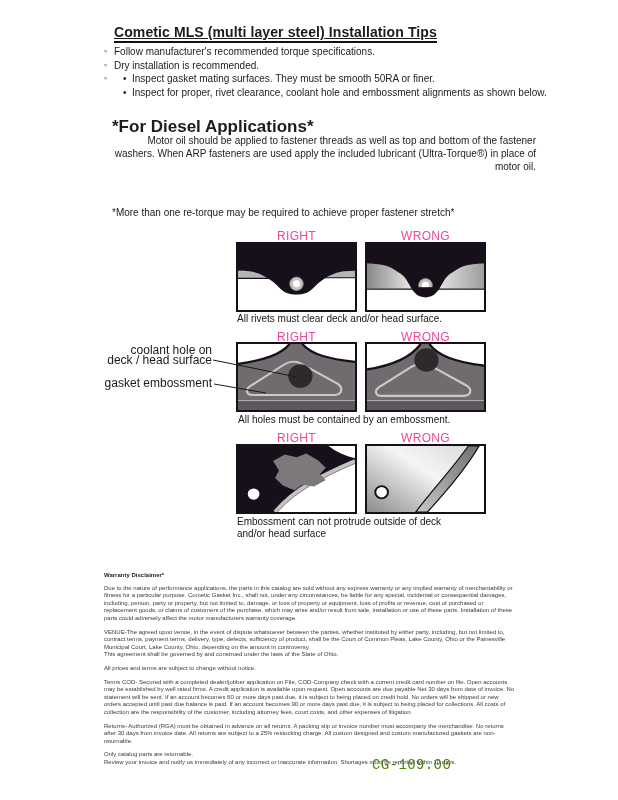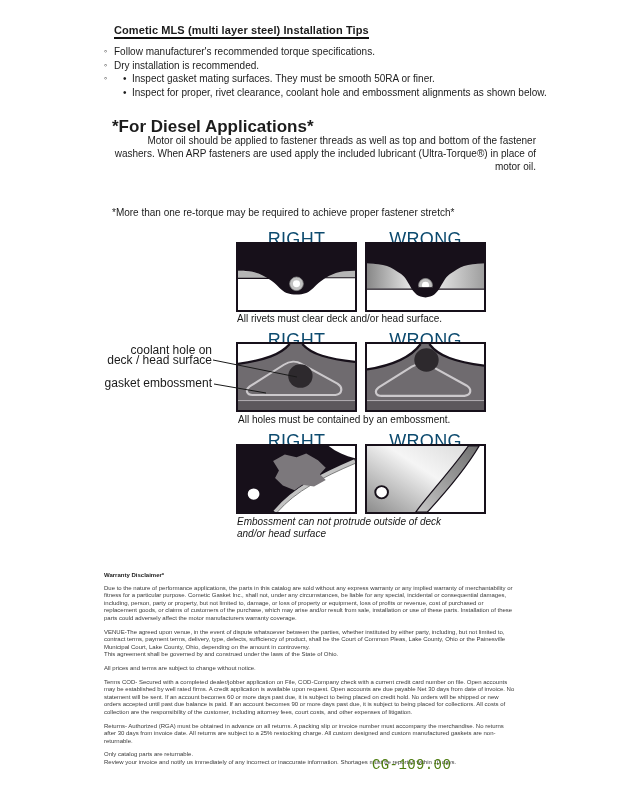--- a/index.html
+++ b/index.html
@@ -2,34 +2,34 @@
 <html><head>
 <meta charset="utf-8">
 <style>
   html,body{margin:0;padding:0;background:#ffffff;}
   .page{
     position:relative;width:618px;height:800px;background:#ffffff;
     font-family:"Liberation Sans",sans-serif;color:#1c1c1c;overflow:hidden;
   }
   .abs{position:absolute;}
   .title{
-    left:114px;top:24px;font-size:11px;font-weight:bold;
-    border-bottom:2px solid #111;padding-bottom:1px;letter-spacing:.1px;
+    left:114px;top:24px;font-size:14px;font-weight:bold;
+    border-bottom:2px solid #111;padding-bottom:1px;letter-spacing:.1px;text-decoration:underline;
   }
   .bullets{left:106px;top:45px;font-size:10px;line-height:13.5px;white-space:nowrap;}
   .b{position:relative;padding-left:8px;}
   .b .mk{position:absolute;left:-2px;top:0;font-size:9px;}
   .b2{padding-left:26px;}
   .b2 .mk{left:17px;font-size:10px;}
   .diesel-h{left:112px;top:117px;font-size:17px;font-weight:bold;}
   .para{left:112px;width:424px;font-size:10px;line-height:13px;}
   .p1{top:134px;text-align:right;}
   .p2{top:166px;}
   .pnote{top:206px;}
-  .dlabel{font-size:18px;letter-spacing:.3px;width:121px;text-align:center;color:#0c4a6e;}
+  .dlabel{font-size:12px;letter-spacing:.3px;width:121px;text-align:center;color:#ec4899;}
   .diag{width:117px;height:66px;border:2px solid #17101a;background:#fff;}
   .diag svg{display:block;}
   .caption{font-size:10px;line-height:12px;color:#161616;}
   .ann{font-size:12px;line-height:10px;text-align:right;width:112px;color:#1a1a1a;}
   .legal{left:104px;top:572px;width:412px;font-size:6px;line-height:7.6px;color:#3a3a3a;}
   .legal .lh{font-weight:bold;color:#222;margin-bottom:5px;}
   .legal .lp{margin-bottom:6px;}
   .legal .lp0{margin-bottom:0;}
   .code{left:372px;top:757px;font-size:14px;color:#4d7c0f;letter-spacing:.4px;font-family:Liberation Mono, monospace;}
   .leaders{left:0;top:0;pointer-events:none;}
@@ -156,21 +156,21 @@
             <stop offset="1" stop-color="#c6c6c6"></stop>
         </linearGradient>
       </defs>
       <rect x="0" y="0" width="120" height="70" fill="#ffffff"></rect>
       <path d="M0,0 H104 C86,26 66,48 50,70 L0,70 Z" fill="url(#g3)"></path>
       <path d="M104,0 H115 C99,28 78,52 62,70 H50 C66,48 86,26 104,0 Z" fill="url(#g4)" stroke="#17101a" stroke-width="1.3" stroke-linejoin="round"></path>
       <circle cx="15" cy="49" r="6.5" fill="#ffffff" stroke="#17101a" stroke-width="2"></circle>
     </svg>
   </div>
 
-  <div class="abs caption" style="left:237px;top:516px;width:225px;font-style:italic;">Embossment can not protrude outside of deck and/or head surface</div>
+  <div class="abs caption" style="left:237px;top:516px;width:225px;">Embossment can not protrude outside of deck and/or head surface</div>
 
   <svg class="abs leaders" width="618" height="800" viewBox="0 0 618 800">
     <line x1="213" y1="360" x2="297" y2="377" stroke="#1a1a1a" stroke-width="1"></line>
     <line x1="214" y1="384" x2="266" y2="393" stroke="#1a1a1a" stroke-width="1"></line>
   </svg>
 
   <div class="abs legal">
     <div class="lh">Warranty Disclaimer*</div>
     <div class="lp">Due to the nature of performance applications, the parts in this catalog are sold without any express warranty or any implied warranty of merchantability or fitness for a particular purpose.  Cometic Gasket Inc., shall not, under any circumstances, be liable for any special, incidental or consequential damages, including, person, party or property, but not limited to, damage, or loss of property or equipment, loss of profits or revenue, cost of purchased or replacement goods, or claims of customers of the purchase, which may arise and/or result from sale, installation or use of these parts.  Installation of these parts could adversely affect the motor manufacturers warranty coverage.</div>
     <div class="lp lp0">VENUE-The agreed upon venue, in the event of dispute whatsoever between the parties, whether instituted by either party, including, but not limited to, contract terms, payment terms, delivery, type, defects, sufficiency of product, shall be the Court of Common Pleas, Lake County, Ohio or the Painesville Municipal Court, Lake County, Ohio, depending on the amount in controversy.</div>

